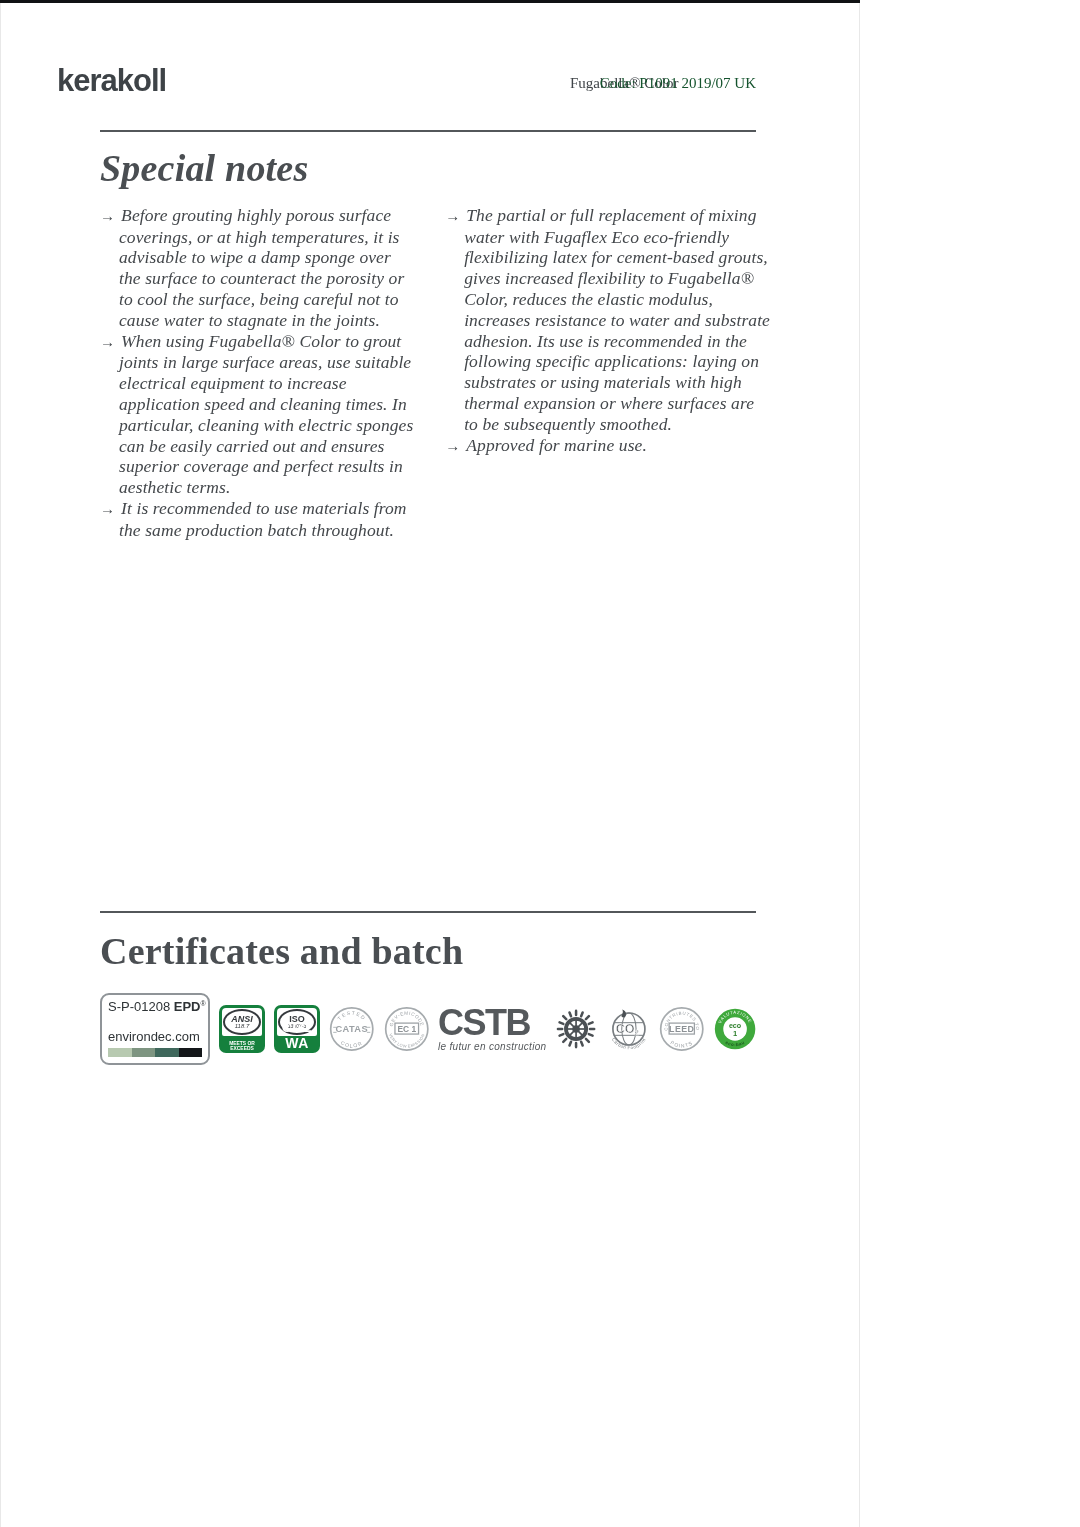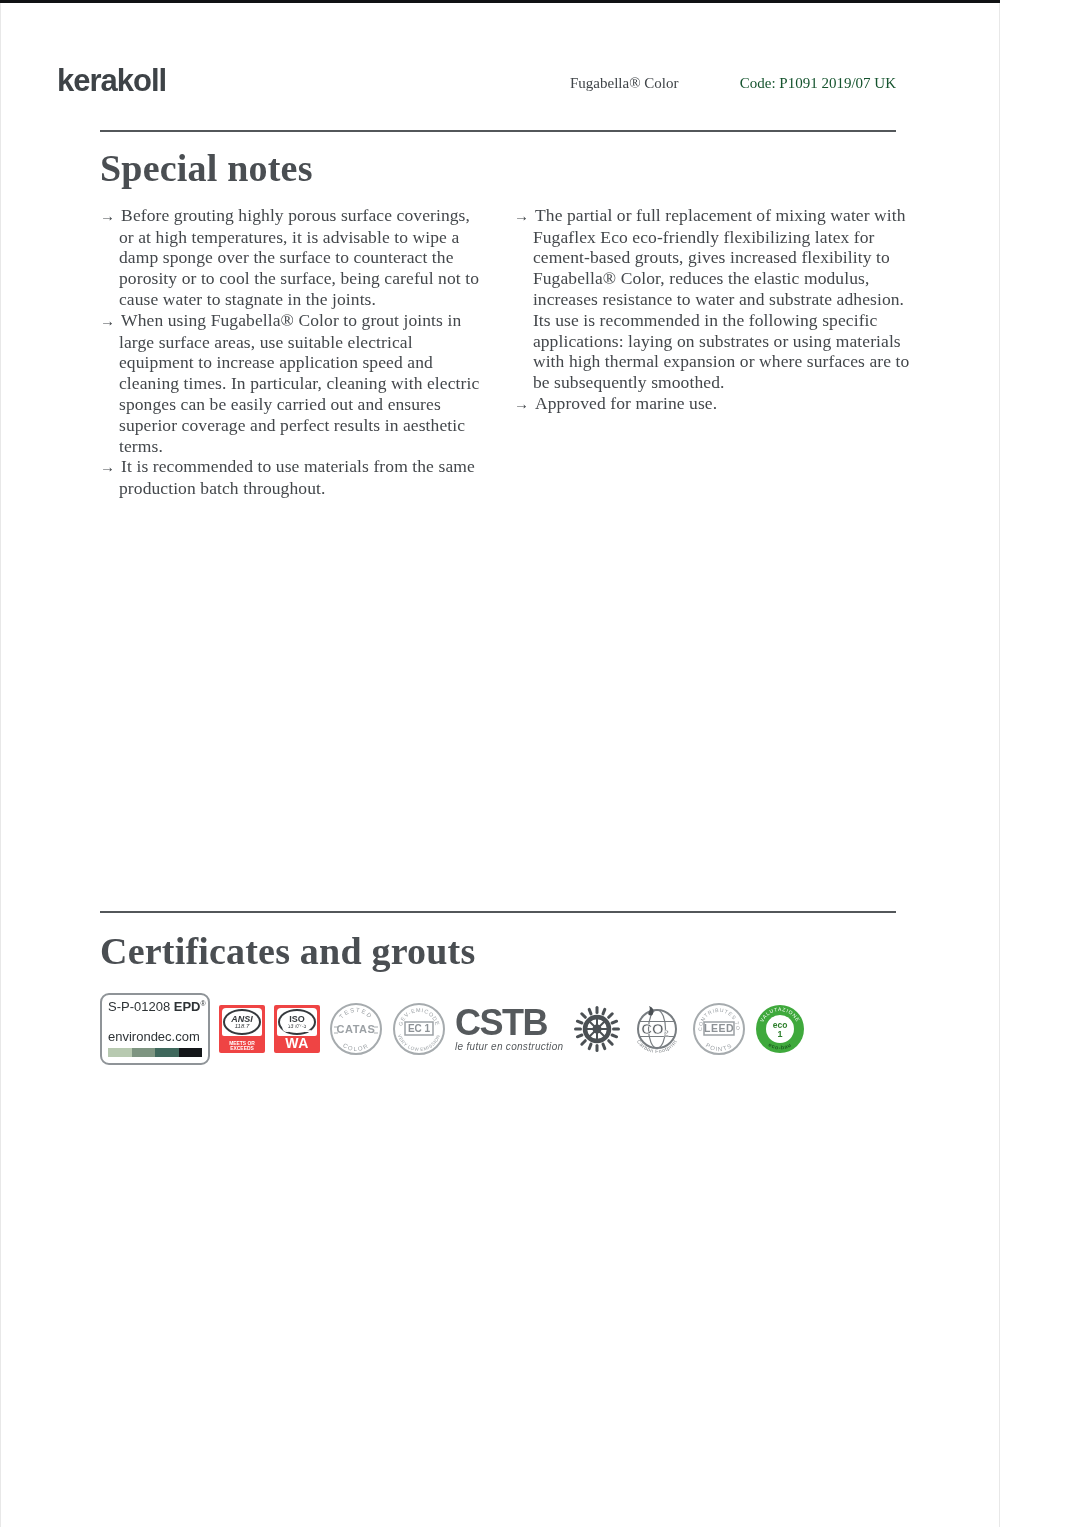--- a/index.html
+++ b/index.html
@@ -1,33 +1,33 @@
 <!DOCTYPE html>
 <html><head>
 <meta charset="utf-8">
 <style>
   html,body { margin:0; padding:0; background:#fff; }
   .page {
-    position:relative; width:1000px; height:1527px; background:#ffffff;
+    position:relative; width:860px; height:1527px; background:#ffffff;
     font-family:"Liberation Serif","DejaVu Serif",serif; color:#44484c;
     border-top:3px solid #101214; box-sizing:border-box; overflow:hidden;
     box-shadow: inset 1px 0 0 #e8e8e8, inset -1px 0 0 #e8e8e8;
   }
   
   .brand-logo {
     position:absolute; left:57px; top:60px;
     font-family:"Liberation Sans","DejaVu Sans",sans-serif;
     font-weight:700; font-size:31px; letter-spacing:-1px; color:#3e4347;
   }
   .hdr-product { position:absolute; left:570px; top:72px; font-size:15px; color:#3f4448; }
   .hdr-code    { position:absolute; right:104px; top:72px; font-size:15px; color:#14532d; }
   .rule { border-top:2px solid #53575a; height:0; }
   .rule-top { position:absolute; top:127px; left:100px; right:104px; }
   
-  .section-notes { position:absolute; top:145px; left:100px; right:88px; }
+  .section-notes { position:absolute; top:145px; left:100px; right:88px;font-style:italic; }
   .h1 { font-size:38px; line-height:1.1; font-weight:700; color:#4a4e52; margin:0; letter-spacing:0.2px; }
   .note-cols { display:flex; gap:30px; margin-top:15px; }
   .note-col { width:405px; }
   .note-col.right { width:420px; }
   ul.notes { list-style:none; margin:0; padding:0; }
   ul.notes li {
     padding-left:19px; text-indent:-19px;
     font-size:17.5px; line-height:20.8px; letter-spacing:0.1px; color:#43474b;
     text-align:left;
   }
@@ -40,21 +40,21 @@
   .epd { width:110px; box-sizing:border-box; border:2px solid #8f9498; border-radius:9px;
          padding:4px 6px 6px 6px; background:#fff; }
   .epd-line1 { font-family:"Liberation Sans","DejaVu Sans",sans-serif; font-size:13px; color:#2e3336; white-space:nowrap; }
   .epd-line1 b { font-weight:700; }
   .epd-line1 sup { font-size:7px; }
   .epd-line2 { font-family:"Liberation Sans","DejaVu Sans",sans-serif; font-size:13px; color:#2e3336; margin-top:15px; }
   .epd-bar { display:flex; height:9px; margin-top:4px; }
   .epd-bar div { flex:1; }
   .epd-c1{background:#b7c9b0;} .epd-c2{background:#7e9581;} .epd-c3{background:#3f685c;} .epd-c4{background:#14171a;}
   
-  .stamp { width:46px; height:48px; background:#ef4444; border-radius:2px; position:relative;
+  .stamp { width:46px; height:48px; background:#15803d; border-radius:7px; position:relative;
            font-family:"Liberation Sans","DejaVu Sans",sans-serif; flex-shrink:0; }
   .stamp-top { position:absolute; top:3px; left:3px; right:3px; height:28px; background:#fff;
                border-radius:4px 4px 2px 2px; display:flex; align-items:center; justify-content:center; }
   .oval { border:2px solid #35393d; border-radius:50%; width:34px; height:22px;
           display:flex; flex-direction:column; align-items:center; justify-content:center; }
   .oval .nm { font-size:9px; font-weight:700; font-style:italic; color:#35393d; line-height:8px; }
   .oval .nr { font-size:6px; font-style:italic; color:#35393d; line-height:6px; }
   .stamp-band { position:absolute; bottom:2px; left:0; right:0; text-align:center; color:#fff; }
   .band-tiny { font-size:6px; line-height:5px; transform:scale(0.82); transform-origin:center; font-weight:700; }
   .band-class { font-size:14px; font-weight:700; letter-spacing:0.5px;margin-top:36px; }
@@ -84,21 +84,21 @@
       </ul>
       <ul class="notes note-col right">
         <li><span class="arrow">→</span><span>The partial or full replacement of mixing water with Fugaflex Eco eco-friendly flexibilizing latex for cement-based grouts, gives increased flexibility to Fugabella® Color, reduces the elastic modulus, increases resistance to water and substrate adhesion. Its use is recommended in the following specific applications: laying on substrates or using materials with high thermal expansion or where surfaces are to be subsequently smoothed.</span></li>
         <li><span class="arrow">→</span><span>Approved for marine use.</span></li>
       </ul>
     </div>
   </div>
 
   <div class="section-certs">
     <div class="rule"></div>
-    <h1 class="h1">Certificates and grouts</h1>
+    <h1 class="h1">Certificates and batch</h1>
 
     <div class="logo-row">
 
       <div class="epd">
         <div class="epd-line1"><span>S-P-01208</span>&nbsp;<b>EPD</b><sup>®</sup></div>
         <div class="epd-line2">environdec.com</div>
         <div class="epd-bar">
           <div class="epd-c1"></div>
           <div class="epd-c2"></div>
           <div class="epd-c3"></div>

